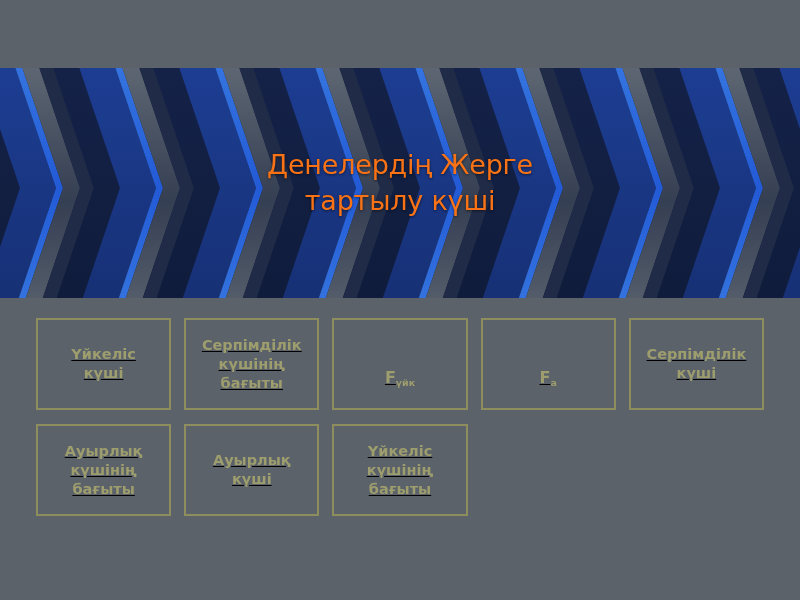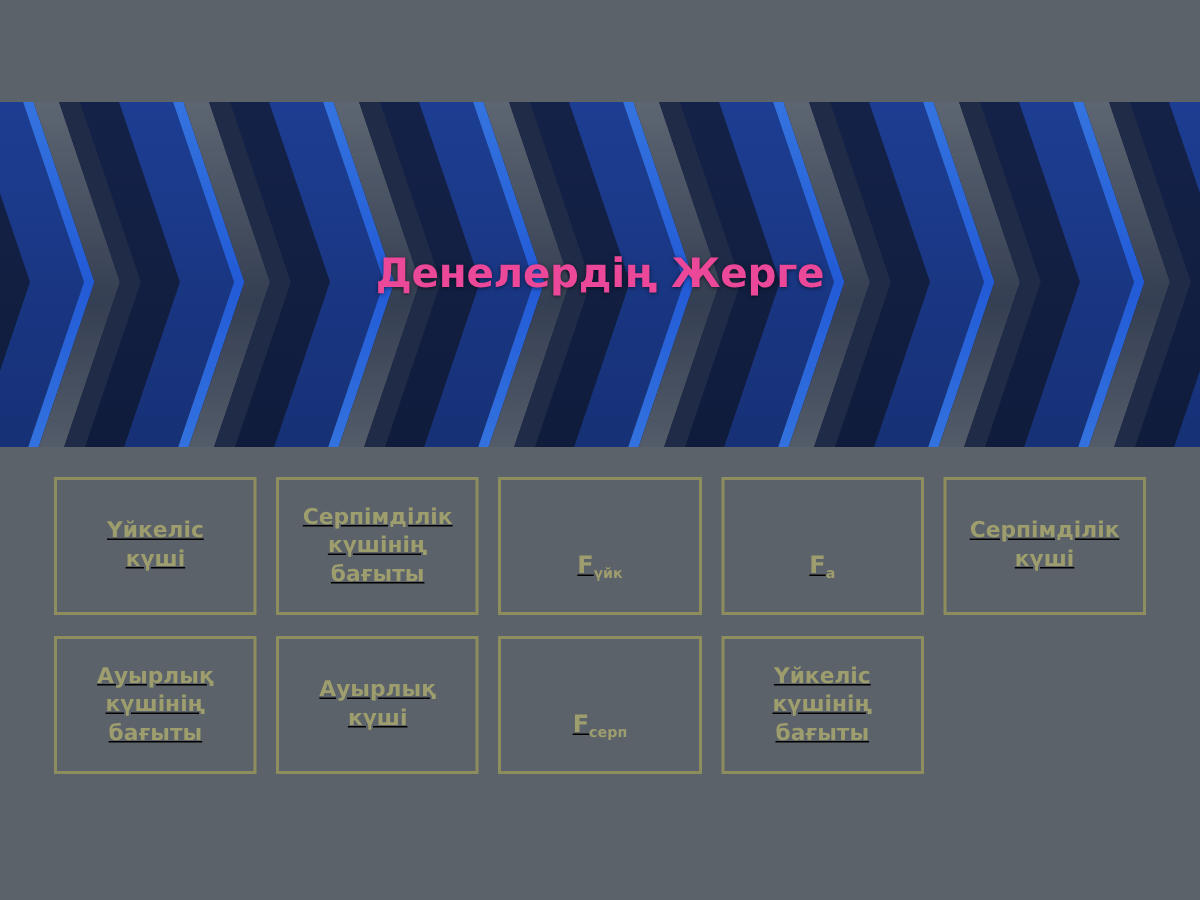--- a/index.html
+++ b/index.html
@@ -47,23 +47,23 @@
     width: 800px;
     height: 230px;
     display: flex;
     flex-direction: column;
     align-items: center;
     justify-content: center;
     z-index: 5;
     pointer-events: none;
   }
   #banner-title .line {
-    color: #ec4899;
+    color: #f97316;
     font-family: "DejaVu Sans", sans-serif;
-    font-weight: bold;
+    font-weight: normal;
     font-size: 27px;
     line-height: 36px;
     letter-spacing: -0.2px;
     text-align: right;
     text-shadow: 0 1px 3px rgba(0,0,0,0.55);
   }
 
   
   #grid {
     position: absolute;
@@ -178,20 +178,21 @@
         </g>
       <g transform="translate(750,0)">
           <use href="#unit"></use>
         </g>
 
       <rect x="0" y="0" width="800" height="230" fill="#16244e" opacity="0.13"></rect>
     </svg>
 
     <div id="banner-title">
       <div class="line">Денелердің Жерге</div>
+      <div class="line">тартылу күші</div>
     </div>
   </div>
 
   <div id="grid">
       <div class="card" id="card-1">
         <div class="card-label">Үйкеліс
 күші</div>
       </div>
       <div class="card" id="card-2">
         <div class="card-label">Серпімділік
@@ -210,23 +211,20 @@
       </div>
       <div class="card" id="card-6">
         <div class="card-label">Ауырлық
 күшінің
 бағыты</div>
       </div>
       <div class="card" id="card-8">
         <div class="card-label">Ауырлық
 күші</div>
       </div>
-      <div class="card" id="card-9">
-        <div class="card-label formula"><span>F</span><sub>серп</sub></div>
-      </div>
       <div class="card" id="card-10">
         <div class="card-label">Үйкеліс
 күшінің
 бағыты</div>
       </div>
     </div>
 
 </div>
 
 </body></html>

